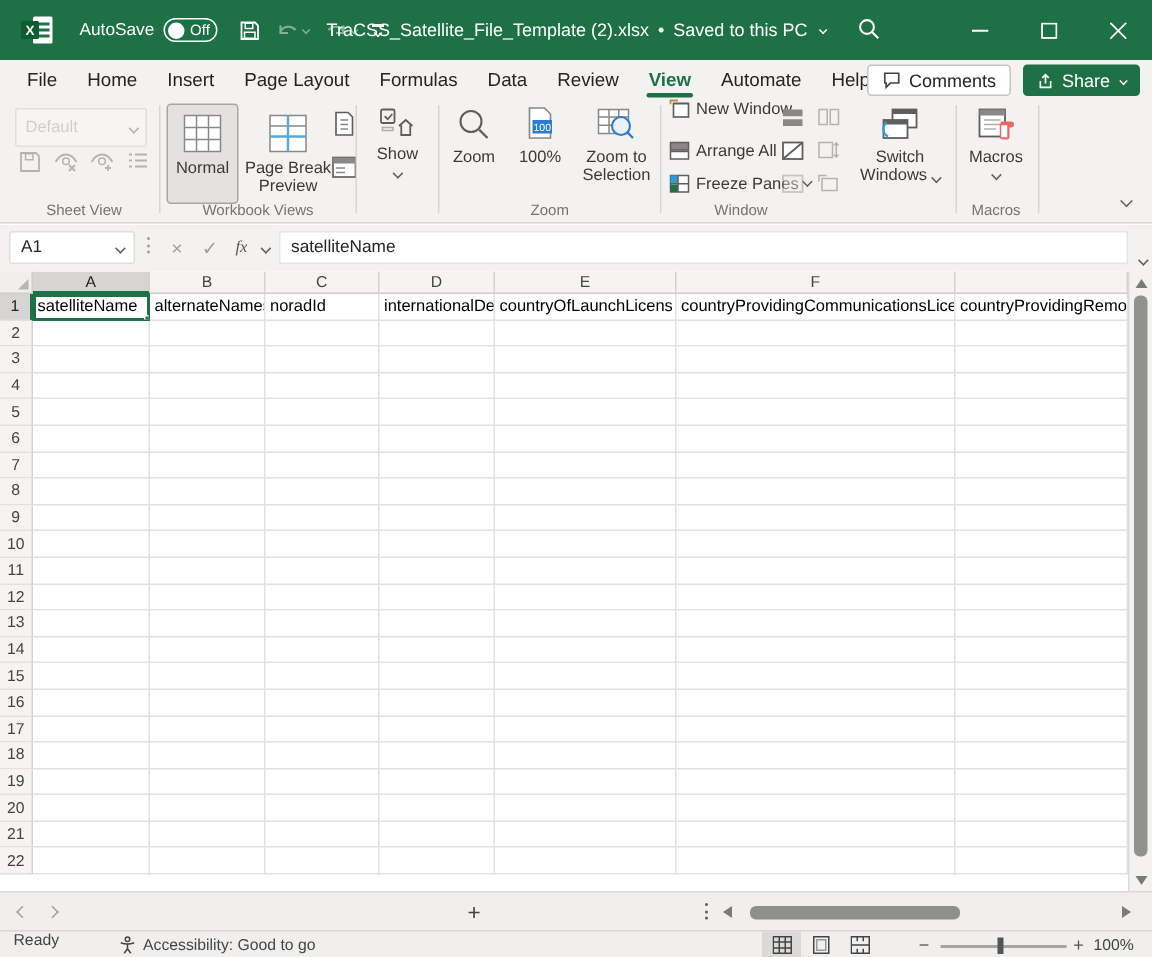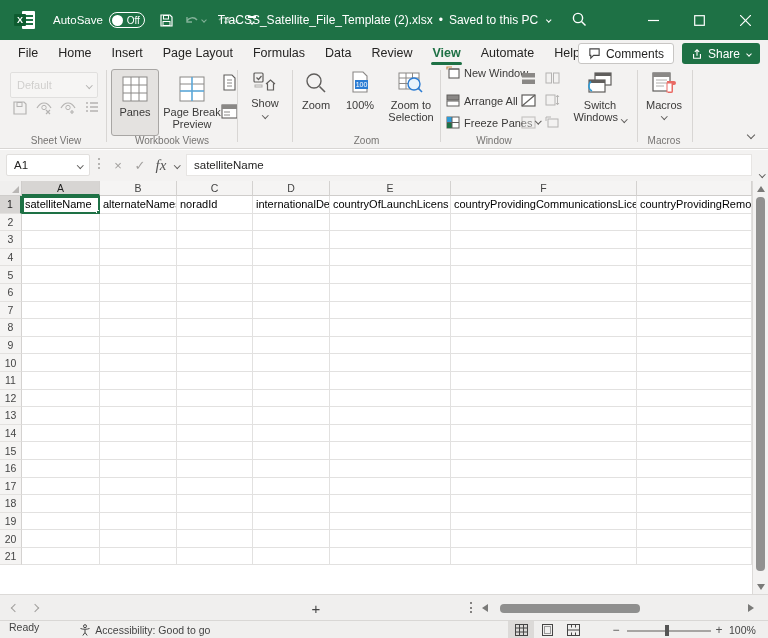--- a/index.html
+++ b/index.html
@@ -49,21 +49,21 @@
   .disabled{opacity:.42}
   .sv-select{width:88px;height:20px;background:#fbfbfa;border:1px solid #c8c6c4;border-radius:2px;display:flex;align-items:center;justify-content:space-between;padding:12px 6px;color:#a19f9d}
   .icon16{width:16px;height:16px}
 
   
   .fbar{position:absolute;top:150px;left:0;right:0;height:46px;background:#f3f2f1;border-bottom:1px solid #d8d6d4;display:flex;align-items:center}
   .namebox{position:absolute;left:6px;top:4px;width:84px;height:22px;background:#fff;border:1px solid #e1dfdd;border-radius:2px;display:flex;align-items:center;justify-content:space-between;padding:0 7px;font-size:11.5px}
   .fb-dots{position:absolute;left:98px;top:8px;display:flex;flex-direction:column;gap:2.5px}
   .fb-dots i{width:2px;height:2px;background:#a19f9d;border-radius:50%}
   .fb-ico{position:absolute;top:4px;height:22px;display:flex;align-items:center;justify-content:center;color:#a19f9d;font-size:13px}
-  .fx{font-family:"Liberation Serif",serif;font-style:italic;font-size:15px;color:#555}
+  .fx{font-family:"Liberation Serif",serif;font-style:italic;font-size:11px;color:#555}
   .f-field{position:absolute;left:186px;right:16px;top:4px;height:22px;background:#fff;border:1px solid #e7e5e3;display:flex;align-items:center;padding:0 7px;font-size:11.5px}
   .fbar-endchev{position:absolute;right:4px;top:12px}
 
   
   .grid{position:absolute;top:181px;left:0;width:752px;height:413px;background:#fff;overflow:hidden}
   .col-headers{display:flex;height:15px;background:#f5f4f3}
   .corner{width:22px;height:15px;background:#f0efee;border-right:1px solid #cfcdcb;border-bottom:1px solid #cfcdcb;position:relative}
   .corner .tri{position:absolute;right:2px;bottom:2px;width:0;height:0;border-left:7px solid transparent;border-bottom:7px solid #b8b6b4}
   .colh{height:15px;border-right:1px solid #d4d2d0;border-bottom:1px solid #cfcdcb;font-size:10.5px;color:#444;display:flex;align-items:center;justify-content:center}
   .colh.sel{background:#d7d5d3;border-bottom:2px solid #1E7145;color:#222}
@@ -248,21 +248,21 @@
     <div class="glabel">Sheet View</div>
   </div>
   <div class="gsep" style="left:106px"></div>
 
   <div class="rgroup" style="left:107px;width:130px">
     <div class="bigbtn sel" style="left:4px;top:3px;width:48px;height:67px;padding-top:6px">
       <svg width="26" height="26" viewBox="0 0 26 26">
           <rect x="1" y="1" width="24" height="24" fill="#fff" stroke="#8a8886"></rect>
           <path d="M9 1v24M17 1v24M1 9h24M1 17h24" stroke="#8a8886"></path>
         </svg>
-      <span class="lbl">Panes</span>
+      <span class="lbl">Normal</span>
     </div>
     <div class="bigbtn" style="left:56px;top:3px;width:58px;padding-top:7px">
       <svg width="26" height="26" viewBox="0 0 26 26">
           <rect x="1" y="1" width="24" height="24" fill="#fff" stroke="#8a8886"></rect>
           <path d="M1 8h24" stroke="#8a8886"></path>
           <path d="M13 1v24" stroke="#5aa7d8" stroke-width="1.6"></path>
           <path d="M1 15h24" stroke="#5aa7d8" stroke-width="1.6"></path>
         </svg>
       <span class="lbl">Page Break Preview</span>
     </div>
@@ -652,20 +652,30 @@
         <div class="cell" style="width: 78px;"></div>
         <div class="cell" style="width: 77px;"></div>
         <div class="cell" style="width: 76px;"></div>
         <div class="cell" style="width: 77px;"></div>
         <div class="cell" style="width: 121px;"></div>
         <div class="cell" style="width: 186px;"></div>
         <div class="cell" style="width: 115px;"></div>
       </div>
       <div class="grow" style="height: 17.6px;">
         <div class="rh">21</div>
+        <div class="cell" style="width: 78px;"></div>
+        <div class="cell" style="width: 77px;"></div>
+        <div class="cell" style="width: 76px;"></div>
+        <div class="cell" style="width: 77px;"></div>
+        <div class="cell" style="width: 121px;"></div>
+        <div class="cell" style="width: 186px;"></div>
+        <div class="cell" style="width: 115px;"></div>
+      </div>
+      <div class="grow" style="height: 17.6px;">
+        <div class="rh">22</div>
         <div class="cell" style="width: 78px;"></div>
         <div class="cell" style="width: 77px;"></div>
         <div class="cell" style="width: 76px;"></div>
         <div class="cell" style="width: 77px;"></div>
         <div class="cell" style="width: 121px;"></div>
         <div class="cell" style="width: 186px;"></div>
         <div class="cell" style="width: 115px;"></div>
       </div>
     </div>
 </div>

